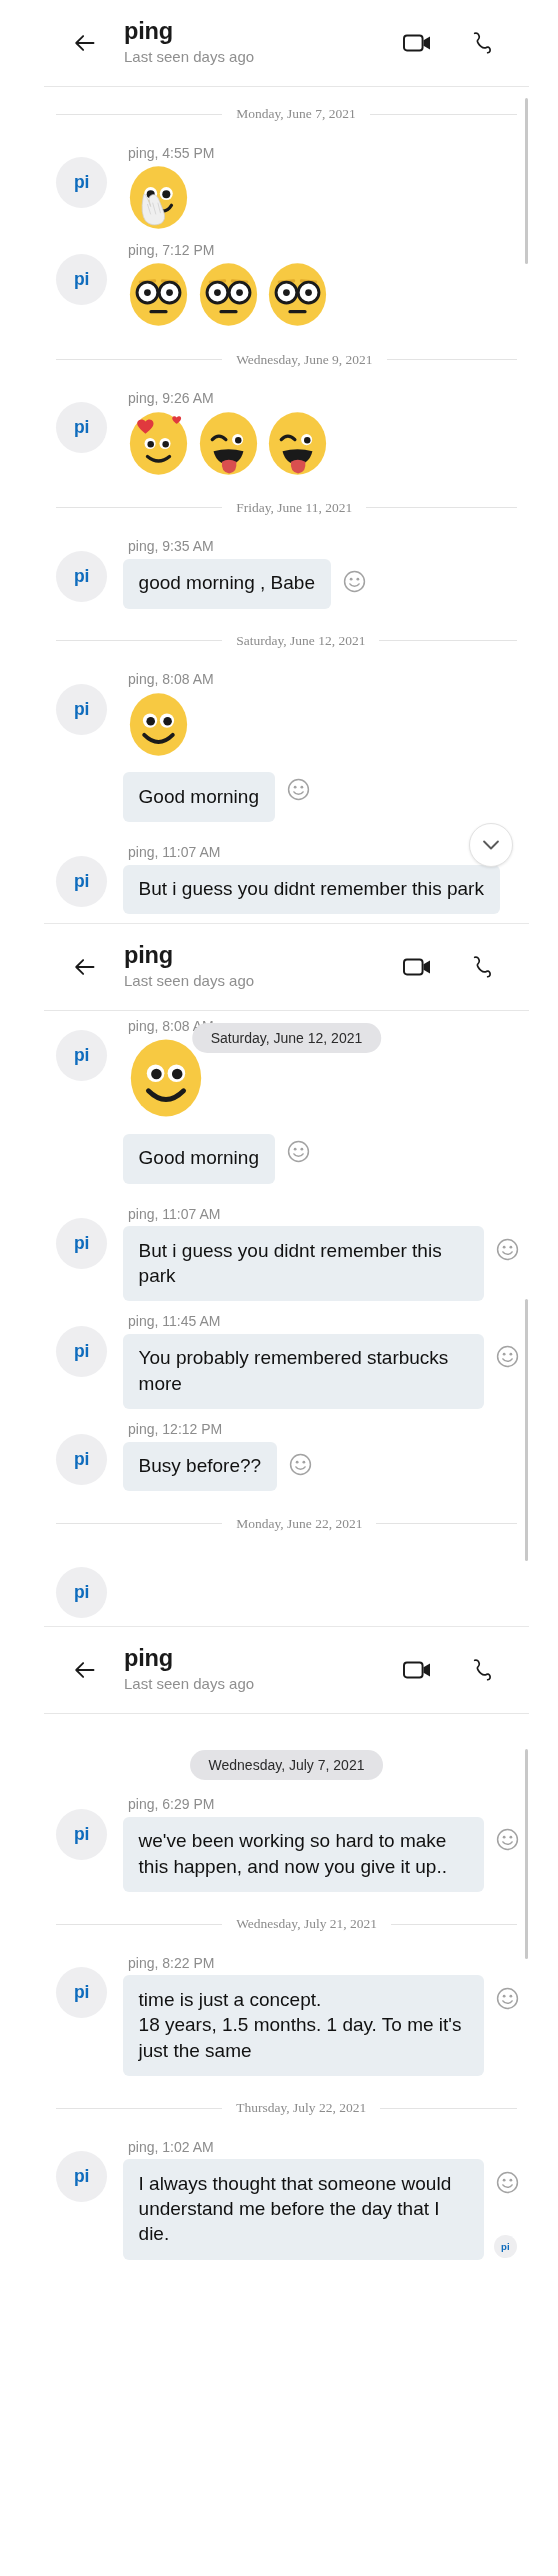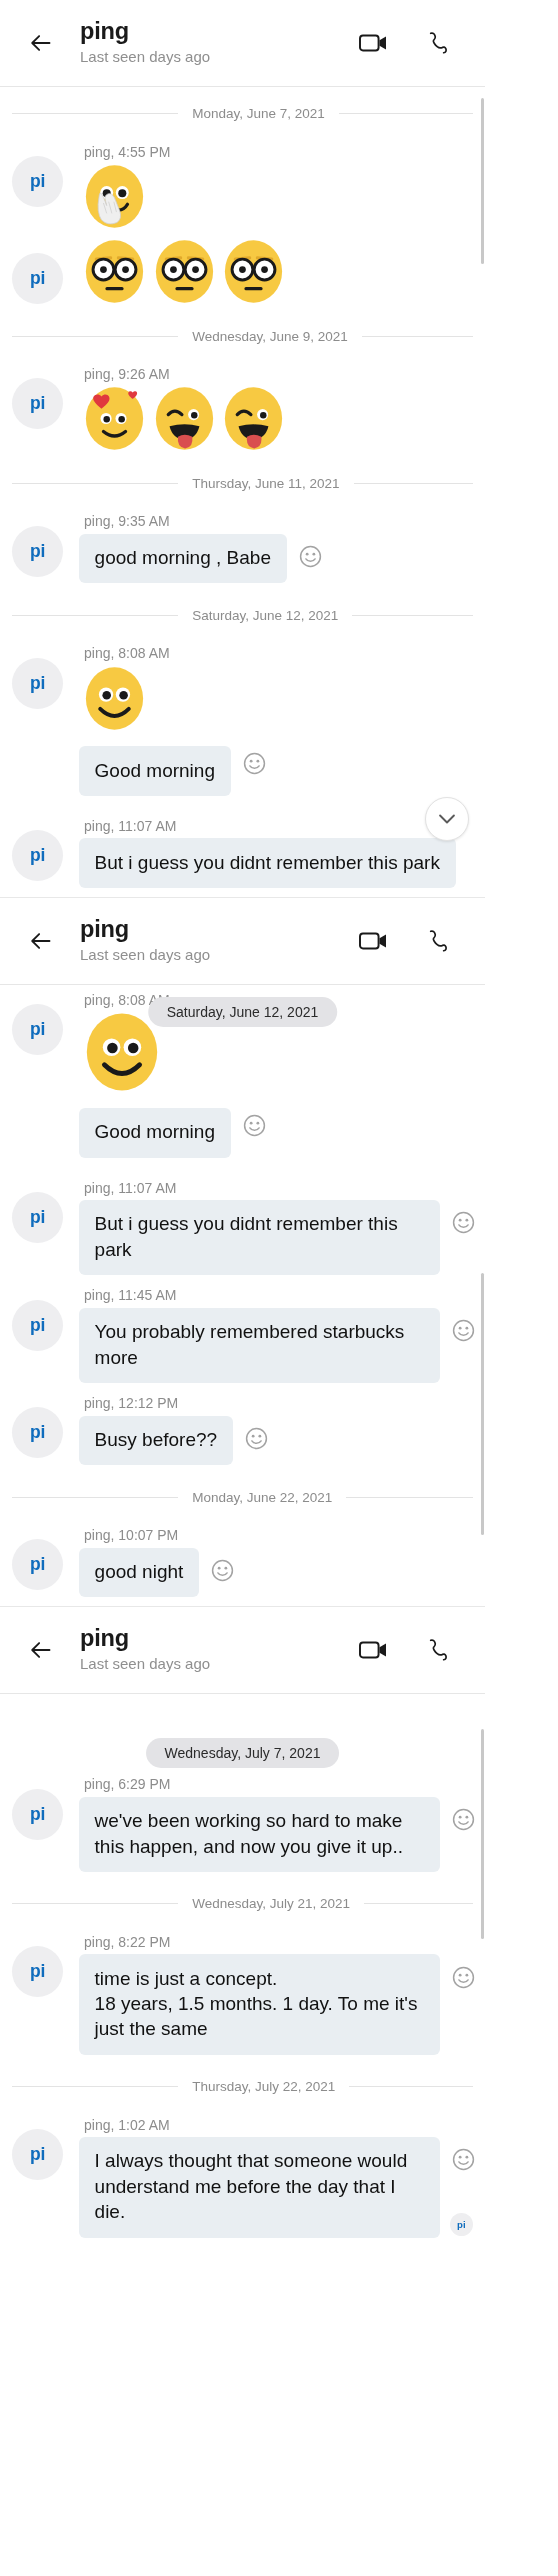--- a/index.html
+++ b/index.html
@@ -8,20 +8,21 @@
     background: #ffffff;
     font-family: "Liberation Sans", sans-serif;
   }
   body { width: 559px; }
 
   .panel {
     position: relative;
     width: 485px;
     background: #ffffff;
     overflow: hidden;
+    margin-left: 44px;
   }
   .panel + .panel { border-top: 0.9px solid #e8e8e8; }
 
   
   .chat-header {
     position: relative;
     display: flex;
     align-items: center;
     height: 87px;
     padding: 0 30px 0 0;
@@ -87,20 +88,21 @@
   .date-divider .line {
     height: 0.9px;
     background: #e3e3e3;
   }
   .date-divider .line.left  { width: 166px; flex: 0 0 auto; }
   .date-divider .line.right { flex: 1 1 auto; }
   .date-divider .label {
     font-size: 13.5px;
     color: #8c8c8c;
     white-space: nowrap;
+    font-family: Liberation Serif, serif;
   }
 
   .msg-row {
     display: flex;
     align-items: flex-start;
     padding: 5.2px 10.5px 5.2px 12.2px;
     position: relative;
   }
   .avatar {
     width: 51px;
@@ -290,20 +292,21 @@
                     <path d="M50 70 Q63 74 70 62" stroke="#1a1a1a" stroke-width="5" fill="none" stroke-linecap="round"></path>
                     <path d="M26 52 q-4 22 4 34 q10 10 24 4 q8 -6 4 -18 l-8 -20 q-4 -8 -10 -6 q-6 2 -4 10 l2 8 q-4 -12 -8 -18 q-3 -5 -4 6 z" fill="#efefef" stroke="#cfcfcf" stroke-width="1.2"></path>
                     <path d="M33 60 l5 16 M41 58 l5 18 M49 58 l4 16" stroke="#cfcfcf" stroke-width="1.2" fill="none"></path>
                   </svg></span></div>
             </div>
           </div>
         </div>
         <div class="msg-row">
           <div class="avatar">pi</div>
           <div class="msg-body">
+            <div class="msg-meta">ping, 7:12 PM</div>
             <div class="bubble-line">
               <div class="emoji-msg"><span class="emoji" style="width: 65px; height: 65px; margin-right: 4.5px;"><svg viewBox="0 0 100 100" width="65" height="65" style="display:block">
                     <ellipse cx="50" cy="50" rx="44" ry="48" fill="#f7c942"></ellipse>
                     <path d="M22 31 L44 29 M56 29 L78 31" stroke="#e0a92b" stroke-width="5" stroke-linecap="round"></path>
                     <circle cx="33" cy="47" r="16" fill="#fff" stroke="#1a1a1a" stroke-width="4.5"></circle>
                     <circle cx="67" cy="47" r="16" fill="#fff" stroke="#1a1a1a" stroke-width="4.5"></circle>
                     <line x1="49" y1="45" x2="51" y2="45" stroke="#1a1a1a" stroke-width="4.5"></line>
                     <circle cx="33" cy="47" r="5.2" fill="#1a1a1a"></circle>
                     <circle cx="67" cy="47" r="5.2" fill="#1a1a1a"></circle>
                     <rect x="36" y="74" width="28" height="5" rx="2.5" fill="#1a1a1a"></rect>
@@ -361,21 +364,21 @@
                     <circle cx="64" cy="44" r="8.5" fill="#fff"></circle>
                     <circle cx="65" cy="45" r="5" fill="#1a1a1a"></circle>
                     <path d="M27 62 q23 -6 46 0 q-5 20 -23 20 q-18 0 -23 -20 z" fill="#1a1a1a"></path>
                     <path d="M40 78 q10 -6 22 0 q2 16 -11 18 q-13 -2 -11 -18 z" fill="#d94f4f"></path>
                   </svg></span></div>
             </div>
           </div>
         </div>
         <div class="date-divider">
           <span class="line left"></span>
-          <span class="label">Thursday, June 11, 2021</span>
+          <span class="label">Friday, June 11, 2021</span>
           <span class="line right"></span>
         </div>
         <div class="msg-row">
           <div class="avatar">pi</div>
           <div class="msg-body">
             <div class="msg-meta">ping, 9:35 AM</div>
             <div class="bubble-line">
               <div class="bubble">good morning , Babe</div>
               <div class="react-btn">
                 <svg width="23" height="23" viewBox="0 0 26 26">
@@ -532,31 +535,20 @@
             </div>
           </div>
         </div>
         <div class="date-divider">
           <span class="line left"></span>
           <span class="label">Monday, June 22, 2021</span>
           <span class="line right"></span>
         </div>
         <div class="msg-row">
           <div class="avatar">pi</div>
-          <div class="msg-body">
-            <div class="msg-meta">ping, 10:07 PM</div>
-            <div class="bubble-line">
-              <div class="bubble">good night</div>
-              <div class="react-btn">
-                <svg width="23" height="23" viewBox="0 0 26 26">
-                  <use href="#g-smiley"></use>
-                </svg>
-              </div>
-            </div>
-          </div>
         </div>
         <div class="date-pill" style="top: 12.2px;">Saturday, June 12, 2021</div>
         <div class="scrollbar" style="top: 288px; height: 262px;"></div>
       </div>
     </div>
     <div class="panel">
   <div class="chat-header">
     <div class="back-btn">
       <svg width="30" height="26" viewBox="0 0 32 30">
             <use href="#g-arrow-left"></use>
@@ -629,19 +621,19 @@
             <div class="bubble-line">
               <div class="bubble">I always thought that someone would understand me before the day that I die.</div>
               <div class="react-btn">
                 <svg width="23" height="23" viewBox="0 0 26 26">
                   <use href="#g-smiley"></use>
                 </svg>
               </div>
             </div>
           </div>
         </div>
-        <div class="date-pill" style="top: 44px;">Wednesday, July 7, 2021</div>
+        <div class="date-pill" style="top: 36px;">Wednesday, July 7, 2021</div>
         <div class="scrollbar" style="top: 35px; height: 210px;"></div>
         <div class="mini-avatar">pi</div>
       </div>
     </div>
   </div>
 
 
 </body></html>

